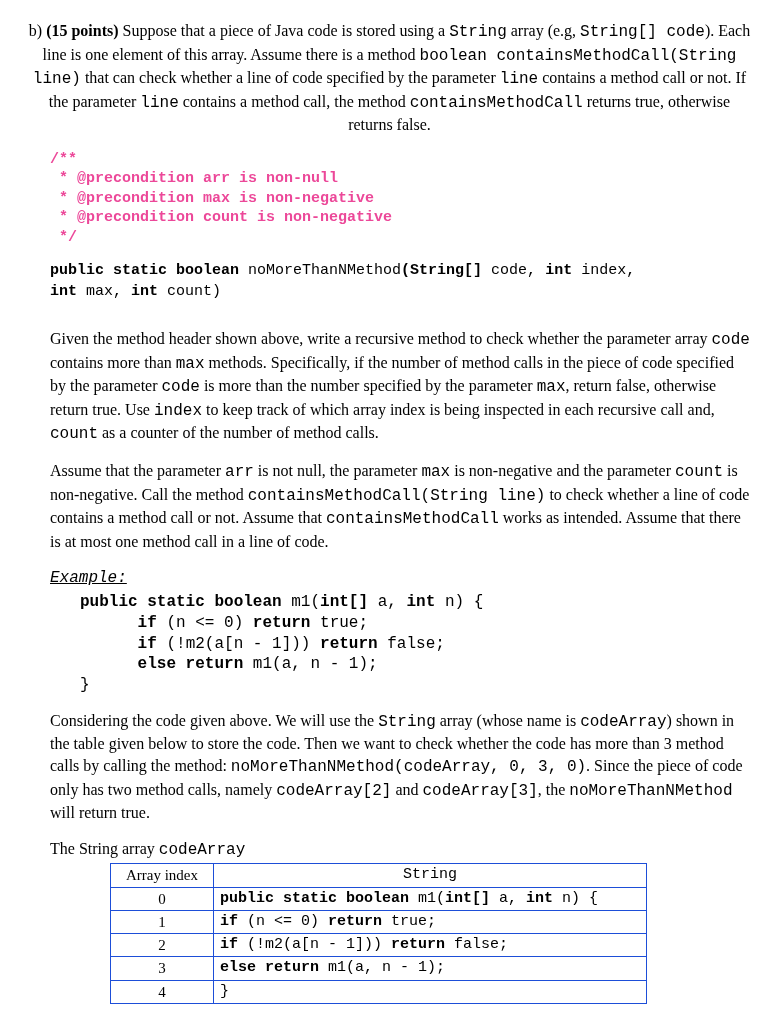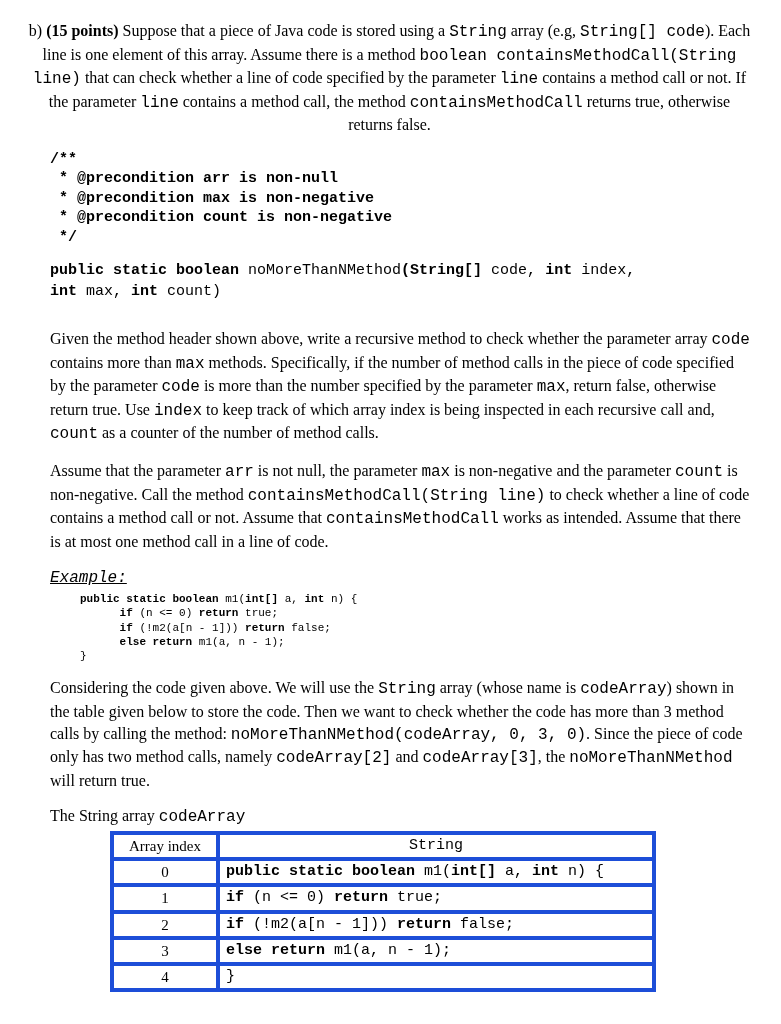--- a/index.html
+++ b/index.html
@@ -8,21 +8,21 @@
     color: #000;
     background: #fff;
     margin: 0;
     padding: 20px 30px 20px 50px;
     width: 781px;
     box-sizing: border-box;
     line-height: 1.35;
   }
   .mono { font-family: 'Courier New', Courier, monospace; }
   .bold { font-weight: bold; }
-  .green { color: #000000; }
+  .green { color: #ec4899; }
   .para { margin: 0 0 14px 0; }
   .indent { margin-left: -22px; text-align: center; }
   .hang { padding-left: 0; }
   p { margin: 0; }
   .code-block {
     font-family: 'Courier New', Courier, monospace;
     white-space: pre;
     margin: 8px 0 14px 0;
     font-size: 15px;
     line-height: 1.3;
@@ -32,30 +32,30 @@
     white-space: pre-wrap;
     font-size: 15px;
     font-weight: bold;
     margin-bottom: 26px;
   }
   .sig .nkw { font-weight: normal; }
   .underline { text-decoration: underline; font-style: italic; font-family: Liberation Mono, monospace; }
   .example-code {
     font-family: 'Courier New', Courier, monospace;
     white-space: pre;
-    font-size: 11px;
+    font-size: 16px;
     line-height: 1.3;
     margin: 2px 0 14px 30px;
   }
   table {
     border-collapse: collapse;
     margin-left: 60px;
   }
   table td, table th {
-    border: 4px solid #1d4ed8;
+    border: 1px solid #1d4ed8;
     padding: 1px 6px;
     font-size: 15px;
     text-align: left;
   }
   th { font-weight: normal; }
   .col-idx { width: 90px; text-align: center; }
   .col-str { width: 420px; }
   .tbl-caption { margin-bottom: 2px; }
 </style>
 </head>

